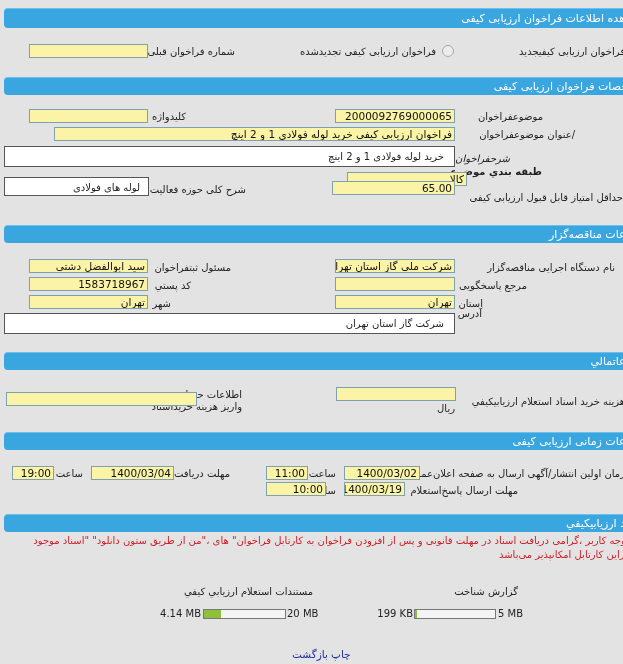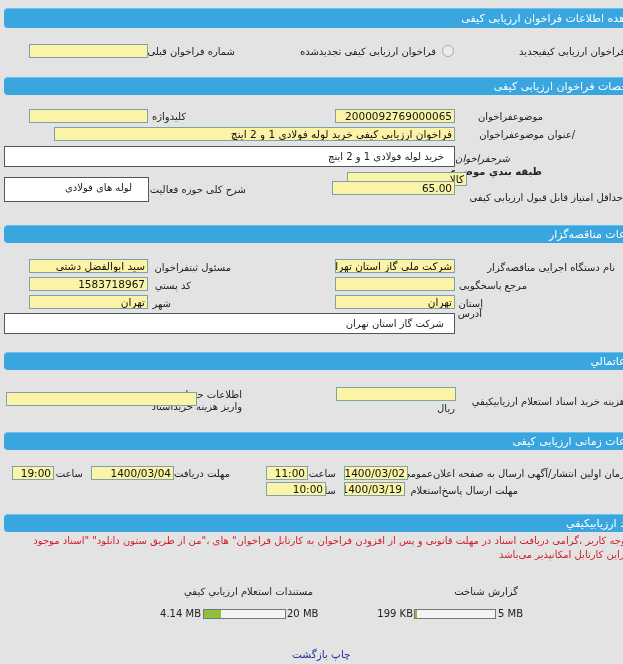--- a/index.html
+++ b/index.html
@@ -68,21 +68,21 @@
 <div class="lbl" style="right:48px;top:129px;">/عنوان موضوعفراخوان</div>
 <div class="inp rtl" style="left:54px;top:127px;width:401px;padding-left:24px;">فراخوان ارزیابی کیفی خرید لوله فولادی 1 و 2 اینچ</div>
 
 <div class="lbl" style="right:113px;top:153px;font-style:italic;">شرحفراخوان</div>
 <div class="box" style="left:4px;top:146px;width:451px;height:21px;line-height:19px;">خرید لوله فولادی 1 و 2 اینچ</div>
 
 <div class="lbl" style="right:81px;top:166px;font-weight:bold;">طبقه بندي موضوعي</div>
 <div class="inp rtl" style="left:347px;top:172px;width:120px;">کالا</div>
 
 <div class="lbl" style="right:377px;top:184px;">شرح کلی حوزه فعالیت</div>
-<div class="box" style="left:4px;top:177px;width:145px;height:25px;line-height:19px;padding-right:16px;">لوله های فولادی</div>
+<div class="box" style="left:4px;top:177px;width:145px;height:19px;line-height:19px;padding-right:8px;">لوله های فولادی</div>
 
 <div class="lbl" style="right:0px;top:192px;">حداقل امتیاز قابل قبول ارزیابی کیفی</div>
 <div class="inp" style="left:332px;top:181px;width:123px;text-align:right;">65.00</div>
 
 <div class="sec" style="top:225px;">
   <span>اطلاعات مناقصه‌گزار</span>
 </div>
 <div class="lbl" style="right:8px;top:262px;">نام دستگاه اجرایی مناقصه‌گزار</div>
 <div class="inp rtl" style="left:335px;top:259px;width:120px;">شرکت ملی گاز استان تهران</div>
 <div class="lbl" style="right:392px;top:262px;">مسئول ثبتفراخوان</div>
@@ -108,21 +108,21 @@
 <div class="inp" style="left:336px;top:387px;width:120px;"></div>
 <div class="lbl" style="right:168px;top:403px;">ریال</div>
 <div class="lbl" style="right:381px;top:389px;">اطلاعات حساب‌جهت</div>
 <div class="lbl" style="right:381px;top:401px;">واریز هزینه خریداسناد</div>
 <div class="inp" style="left:6px;top:392px;width:191px;"></div>
 
 <div class="sec" style="top:432px;">
   <span>اطلاعات زمانی ارزیابی کیفی</span>
 </div>
 <div class="lbl" style="right:-2px;top:468px;">زمان اولین انتشار/آگهی ارسال به صفحه اعلان‌عمومی</div>
-<div class="inp" style="left:344px;top:466px;width:64px;text-align:right;">1400/03/02</div>
+<div class="inp" style="left:344px;top:466px;width:76px;text-align:right;">1400/03/02</div>
 <div class="lbl" style="right:287px;top:468px;">ساعت</div>
 <div class="inp" style="left:266px;top:466px;width:42px;text-align:right;">11:00</div>
 
 <div class="lbl" style="right:393px;top:468px;">مهلت دریافت‌اسناد</div>
 <div class="inp" style="left:91px;top:466px;width:83px;text-align:right;">1400/03/04</div>
 <div class="lbl" style="right:540px;top:468px;">ساعت</div>
 <div class="inp" style="left:12px;top:466px;width:42px;text-align:right;">19:00</div>
 
 <div class="lbl" style="right:105px;top:485px;">مهلت ارسال پاسخ‌استعلام</div>
 <div class="inp" style="left:344px;top:482px;width:61px;text-align:right;">1400/03/19</div>

